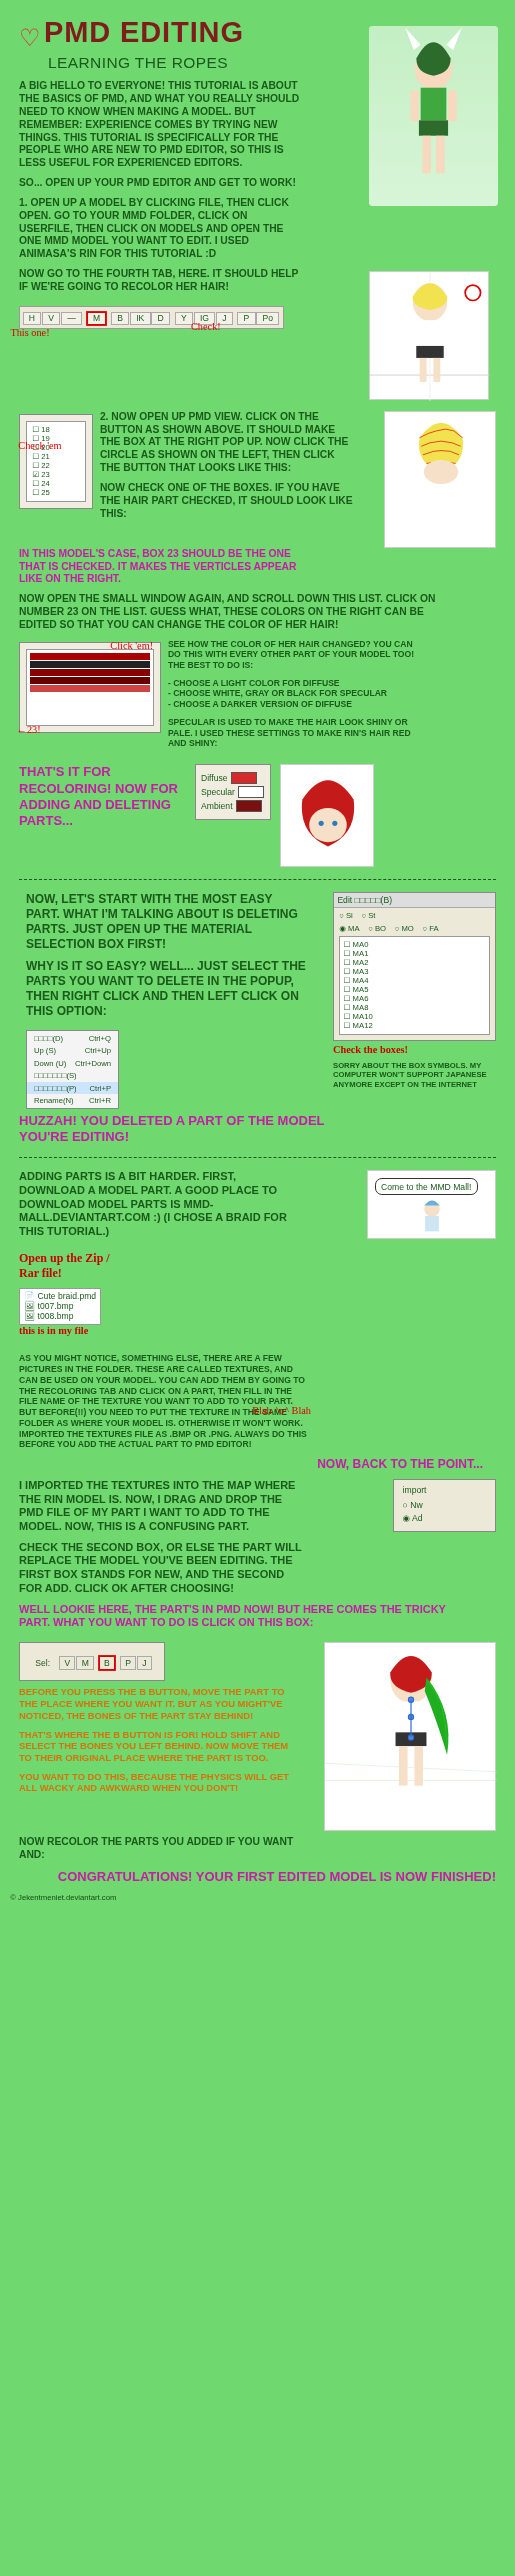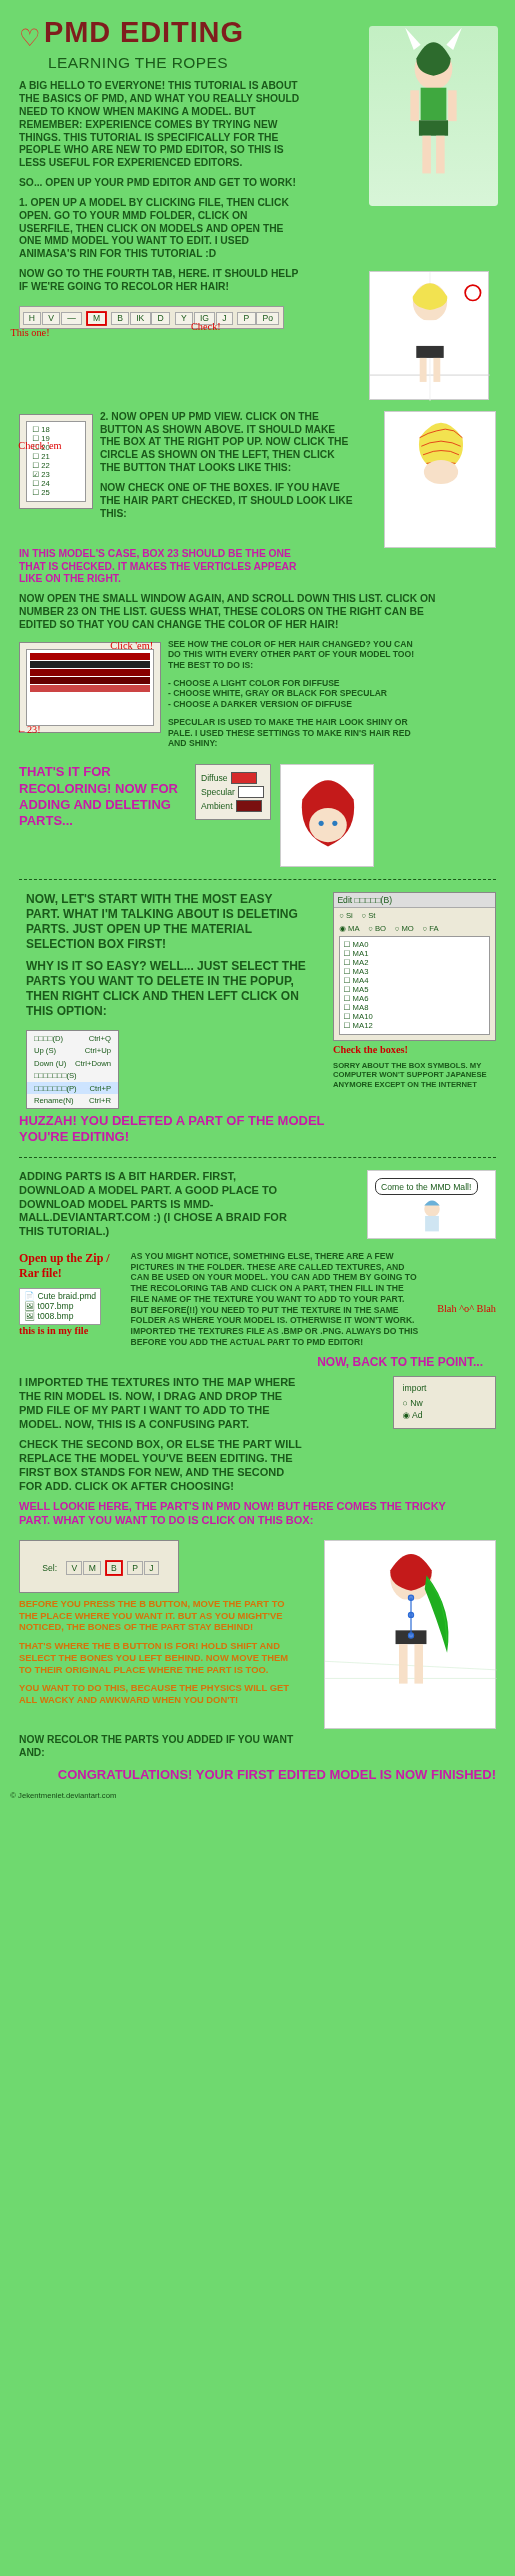--- a/index.html
+++ b/index.html
@@ -35,21 +35,21 @@
 .edit-panel { background: #ece9d8; border: 0.9px solid #888; padding: 5.2px; width: 163px; font-size: 8.6px; }
 .edit-panel .titlebar { background: #ddd; padding: 1.7px 3.4px; margin: -5.2px -5.2px 3.4px -5.2px; border-bottom: 0.9px solid #aaa; font-size: 8.6px; }
 .edit-panel .radios { display: flex; flex-wrap: wrap; gap: 5.2px 8.6px; margin: 3.4px 0; font-size: 7.7px; }
 .edit-panel .list { background: #fff; border: 0.9px solid #999; padding: 3.4px; font-size: 7.7px; max-height: 103px; overflow: hidden; }
 .edit-panel .list div::before { content: "☐ "; }
 .mmd-mall { background: #fff; width: 129px; height: 69px; border: 0.9px solid #ccc; display: inline-block; padding: 6.9px; font-size: 9.4px; }
 .mmd-mall .speech { background: #fff; border: 0.9px solid #333; border-radius: 6.9px; padding: 2.6px 5.2px; display: inline-block; font-size: 8.6px; }
 .file-icons { font-size: 8.6px; background: #fff; border: 0.9px solid #999; padding: 2.6px 4.3px; display: inline-block; }
 .import-panel { background: #ece9d8; border: 0.9px solid #888; padding: 5.2px 8.6px; width: 103px; font-size: 8.6px; }
 .import-panel .radio { margin: 2.6px 0; }
-.select-bar { background: #ece9d8; border: 0.9px solid #888; padding: 18px; margin: 5.2px 0; display: inline-block; }
+.select-bar { background: #ece9d8; border: 0.9px solid #888; padding: 11px; margin: 5.2px 0; display: inline-block; }
 .select-bar span { border: 0.9px solid #aaa; padding: 0.9px 4.3px; margin-right: 0.9px; font-size: 8.6px; }
 .select-bar span.b { border-color: #d00; box-shadow: 0 0 0 0.9px #d00; }
 .bottom-illus { width: 172px; height: 189px; background: #fff; border: 0.9px solid #ccc; float: right; margin: 5.2px 0 5.2px 8.6px; position: relative; }
 .footer { position: absolute; bottom: 5.2px; left: 10.3px; font-size: 7.7px; color: #164a16; }
 .row { display: flex; align-items: flex-start; gap: 8.6px; }
 .flex-gap { display: flex; gap: 6.9px; align-items: flex-start; }
 .char-box { background: #fff; border: 0.9px solid #ccc; position: relative; }
 </style>
 </head>
 <body>
@@ -269,21 +269,21 @@
     <div class="mmd-mall">
       <span class="speech">Come to the MMD Mall!</span>
       <svg viewBox="0 0 60 50" width="52" height="43" style="display:block; margin:1.7px auto;">
         <circle cx="30" cy="14" r="9" fill="#f7e0c8"></circle>
           <path d="M21 10 Q30 -2 39 10" fill="#6ab0d8"></path>
         <rect x="22" y="22" width="16" height="18" fill="#cfe5f2"></rect>
       </svg>
     </div>
   </div>
 
-  <div class="row" style="margin-top:5.2px;">
+  <div class="row" style="margin-top:5.2px;flex-direction:column;">
     <div style="position:relative;">
       <div class="body-text red" style="font-size:12px; max-width:103px;">Open up the Zip / Rar file!</div>
       <div class="file-icons">
         <div>📄 <span>Cute braid.pmd</span></div>
         <div>🖼 <span>t007.bmp</span></div>
         <div>🖼 <span>t008.bmp</span></div>
       </div>
       <div class="body-text red" style="font-size:10.3px;">this is in my file</div>
     </div>
     <div style="flex:1; position:relative;">

